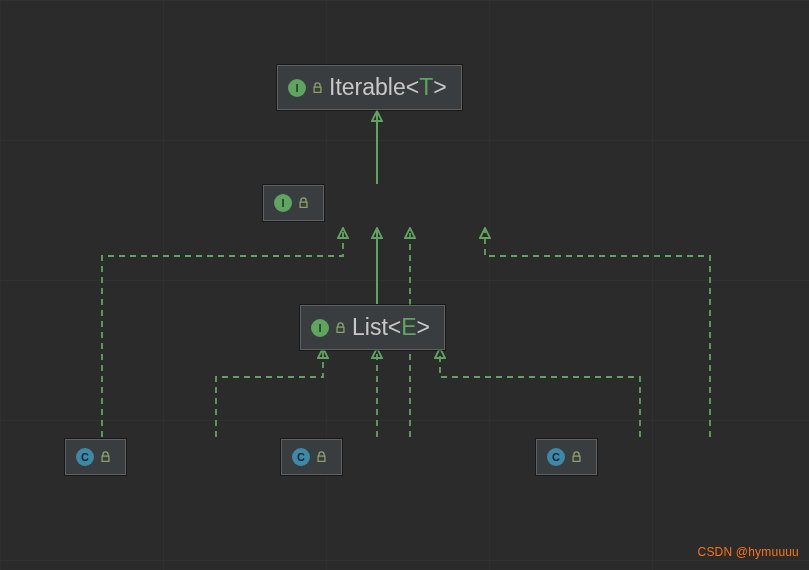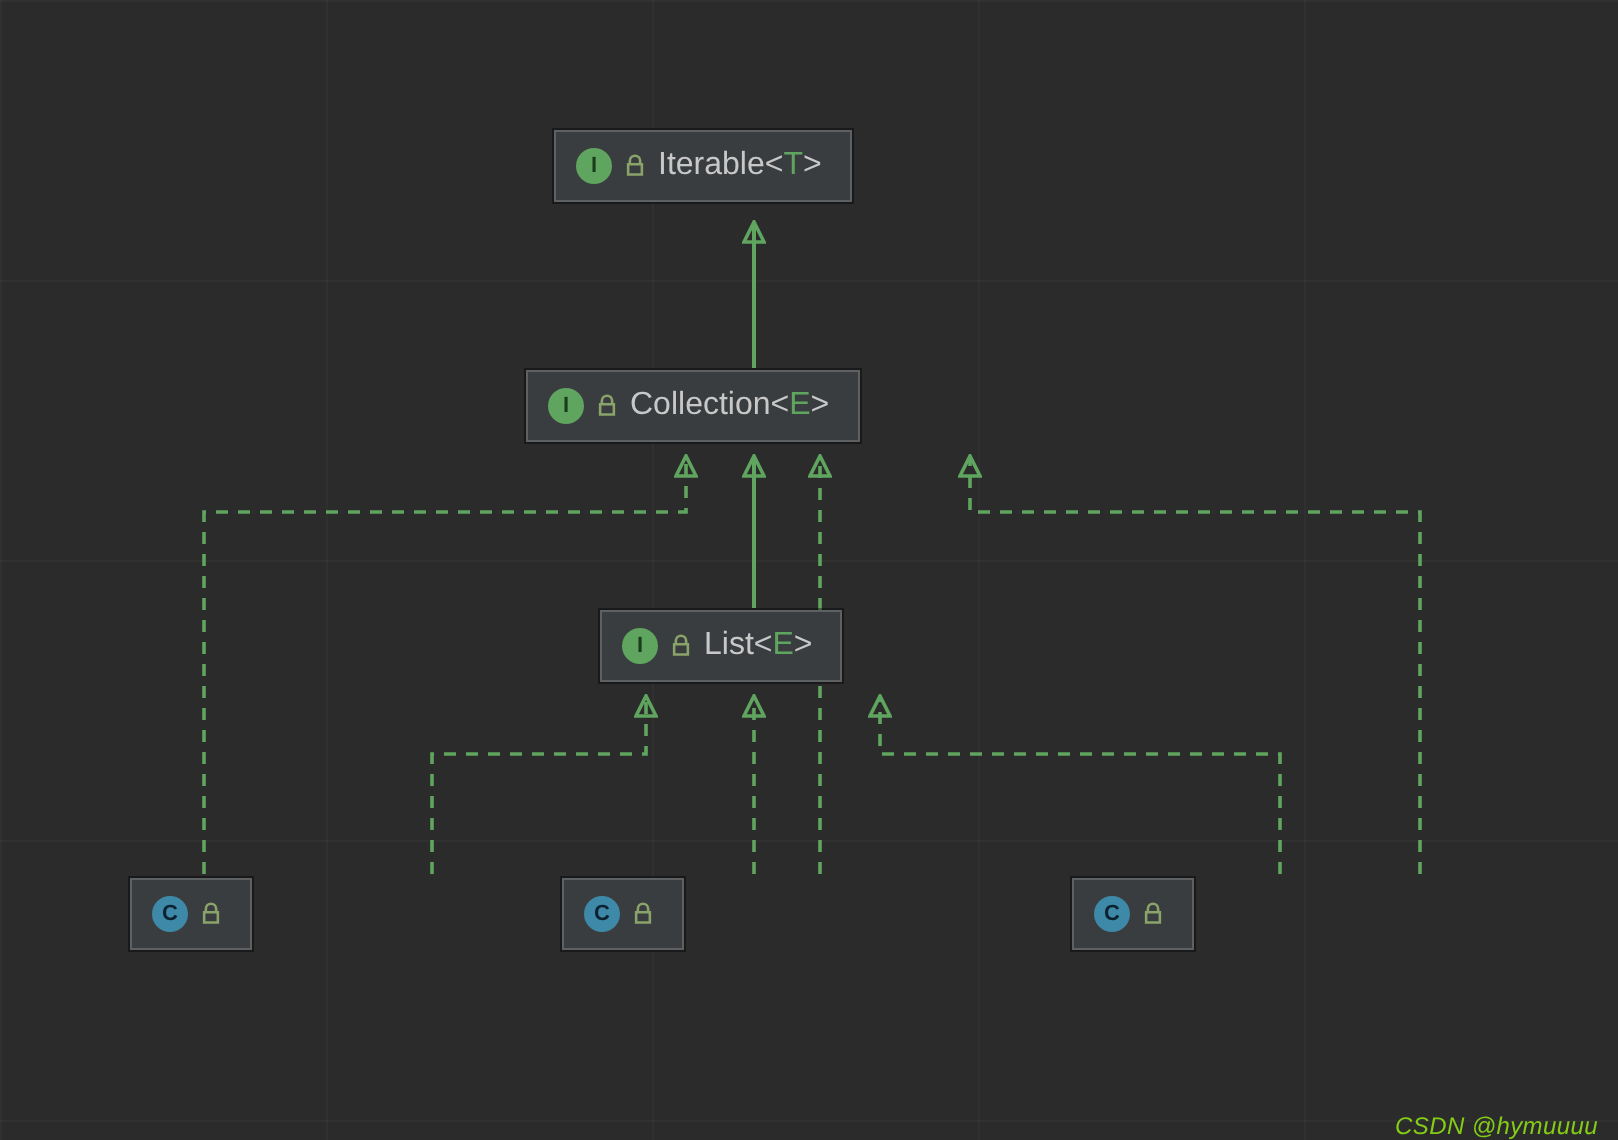--- a/index.html
+++ b/index.html
@@ -49,41 +49,40 @@
 }
 .kind-interface { background: #5fa55f; }
 .kind-class { background: #3e89a8; color: #0b2330; }
 .lock-icon {
   width: 11px;
   height: 12px;
   flex: 0 0 auto;
 }
 .label {
   color: #c8c8c8;
-  font-size: 16px;
+  font-size: 23px;
   white-space: nowrap;
   text-align: right;
 }
 .label .generic { color: #5fa55f; }
 .label .angle { color: #c8c8c8; }
 svg.edges {
   position: absolute;
   inset: 0;
   width: 809px;
   height: 570px;
   pointer-events: none;
 }
 .watermark {
   position: absolute;
   right: 10px;
-  bottom: 0;
-  color: #84cc16;
+  bottom: 11px;
+  color: #f97316;
   font-size: 12px;
   letter-spacing: 0.2px;
-  font-style: italic;
 }
 </style>
 </head>
 <body>
 
 <div class="grid"></div>
 
 <svg class="edges">
   <defs>
     <marker id="tri" markerWidth="12" markerHeight="12" refX="10" refY="6" orient="auto" markerUnits="userSpaceOnUse">
@@ -118,23 +117,20 @@
     <span class="label">
       <span>Iterable</span><span class="angle">&lt;</span><span class="generic">T</span><span class="angle">&gt;</span>
     </span>
   </div>
 
   <div class="node" style="left:263px; top:185px;">
     <span class="kind-icon kind-interface">I</span>
     <svg class="lock-icon" viewBox="0 0 12 14">
         <path d="M3 6 V4 a3 3 0 0 1 6 0 V6 M2 6 h8 v6 h-8 Z" fill="none" stroke="#8aa36b" stroke-width="1.5"></path>
       </svg>
-    <span class="label">
-      <span>Collection</span><span class="angle">&lt;</span><span class="generic">E</span><span class="angle">&gt;</span>
-    </span>
   </div>
 
   <div class="node" style="left:300px; top:305px;">
     <span class="kind-icon kind-interface">I</span>
     <svg class="lock-icon" viewBox="0 0 12 14">
         <path d="M3 6 V4 a3 3 0 0 1 6 0 V6 M2 6 h8 v6 h-8 Z" fill="none" stroke="#8aa36b" stroke-width="1.5"></path>
       </svg>
     <span class="label">
       <span>List</span><span class="angle">&lt;</span><span class="generic">E</span><span class="angle">&gt;</span>
     </span>

